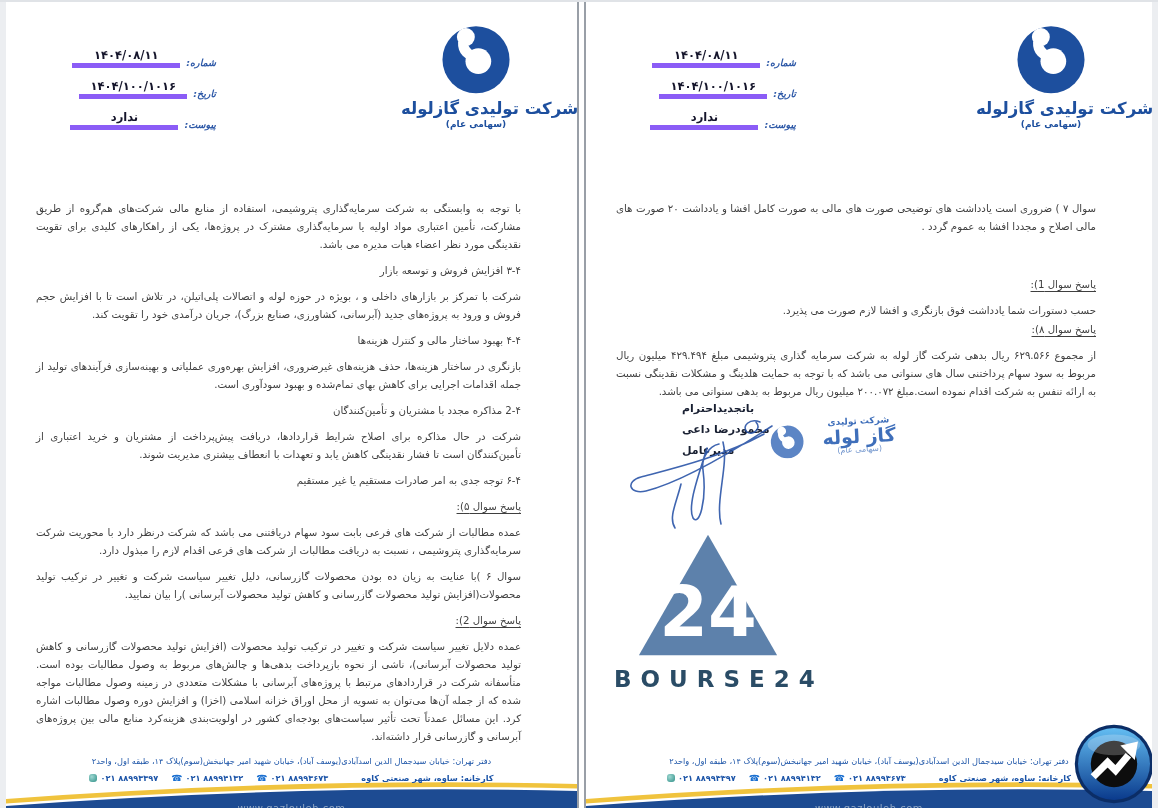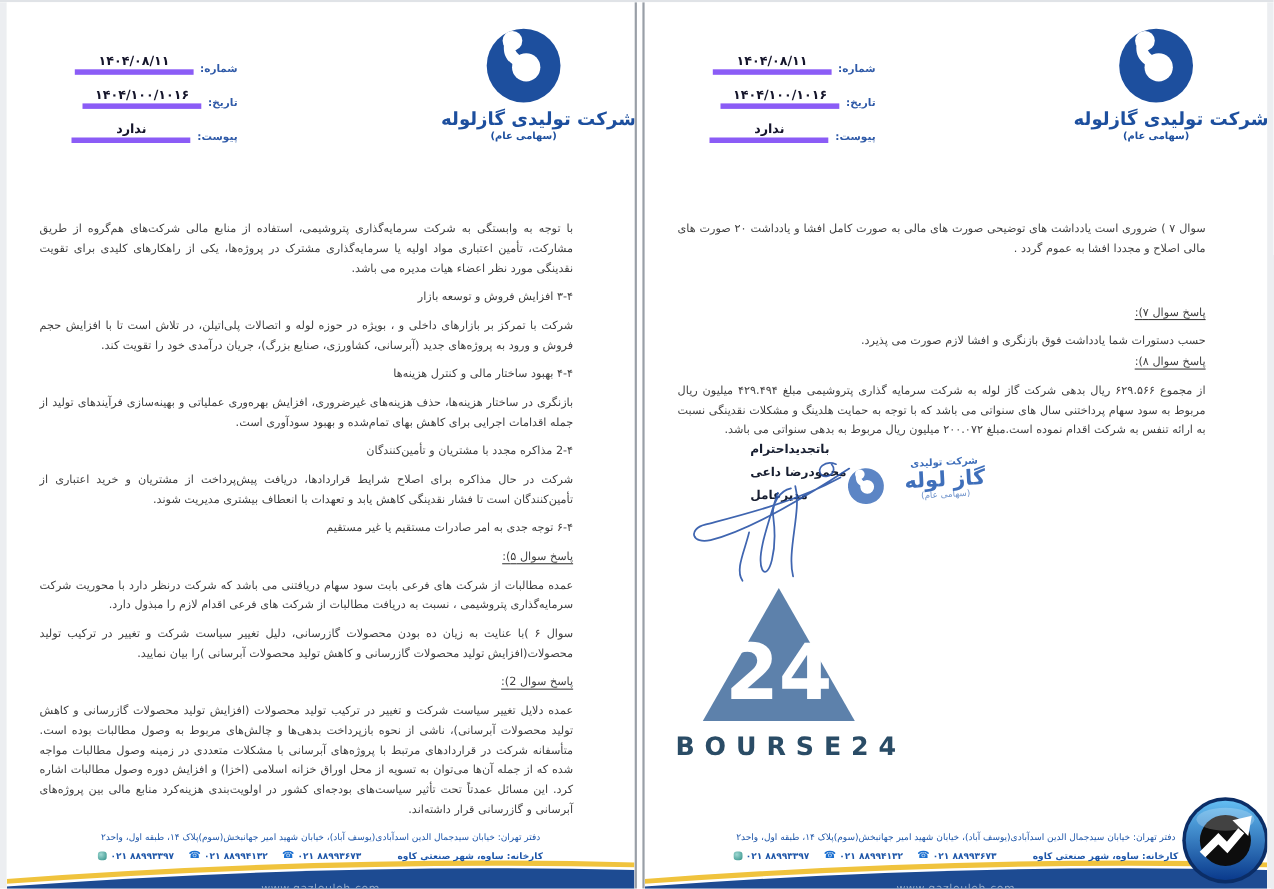--- a/index.html
+++ b/index.html
@@ -13,21 +13,21 @@
   .divider{position:absolute;left:577px;top:0;width:9px;height:100%;background:#fff;
            border-left:2px solid #999fa7;border-right:2px solid #999fa7;box-sizing:border-box;z-index:5;}
 
   
   .brand{position:absolute;top:14px;right:26px;width:150px;text-align:center;}
   .brand svg{width:78px;height:78px;}
   .company-name{font-size:16.5px;font-weight:bold;color:#1d4f9e;margin-top:1px;white-space:nowrap;}
   .company-type{font-size:9px;font-weight:bold;color:#1d4f9e;margin-top:1px;}
   .fields{position:absolute;top:46px;left:20px;width:190px;direction:rtl;}
   .frow{display:flex;align-items:flex-end;margin-bottom:11px;}
-  .flabel{color:#2f5aa8;font-weight:bold;font-size:9.5px;margin-left:6px;white-space:nowrap;}
+  .flabel{color:#2f5aa8;font-weight:bold;font-size:9.5px;margin-left:6px;white-space:nowrap;font-style:italic;}
   .fvalue{font-weight:bold;color:#15152b;font-size:11.5px;width:108px;text-align:center;
           border-bottom:5px solid #8b5cf6;padding-bottom:1px;white-space:nowrap;}
 
   
   .body{position:absolute;top:158px;right:56px;left:30px;direction:rtl;text-align:justify;
         font-size:10.2px;line-height:18px;color:#3f3f3f;margin-top:40px;}
   .body p{margin:0 0 8px 0;}
   .subhead{text-align:right;}
   .ans{text-align:right;text-decoration:underline;text-underline-offset:3px;}
   .gap-top{margin-top:40px !important;}
@@ -164,21 +164,21 @@
         <span class="fvalue">۱۴۰۴/۱۰۰/۱۰۱۶</span>
       </div>
       <div class="frow">
         <span class="flabel">پیوست:</span>
         <span class="fvalue">ندارد</span>
       </div>
     </div>
 
     <div class="body">
       <p>سوال ۷ ) ضروری است یادداشت های توضیحی صورت های مالی به صورت کامل افشا و یادداشت ۲۰ صورت های مالی اصلاح و مجددا افشا به عموم گردد .</p>
-      <p class="ans gap-top">پاسخ سوال ۷):</p>
+      <p class="ans gap-top">پاسخ سوال 1):</p>
       <p class="tight">حسب دستورات شما یادداشت فوق بازنگری و افشا لازم صورت می پذیرد.</p>
       <p class="ans">پاسخ سوال ۸):</p>
       <p>از مجموع ۶۲۹.۵۶۶ ریال بدهی شرکت گاز لوله به شرکت سرمایه گذاری پتروشیمی مبلغ ۴۲۹.۴۹۴ میلیون ریال مربوط به سود سهام پرداختنی سال های سنواتی می باشد که با توجه به حمایت هلدینگ و مشکلات نقدینگی نسبت به ارائه تنفس به شرکت اقدام نموده است.مبلغ ۲۰۰.۰۷۲ میلیون ریال مربوط به بدهی سنواتی می باشد.</p>
     </div>
 
     <div class="sig-block">
       <div>باتجدیداحترام</div>
       <div>محمودرضا داعی</div>
       <div>مدیرعامل</div>
     </div>

